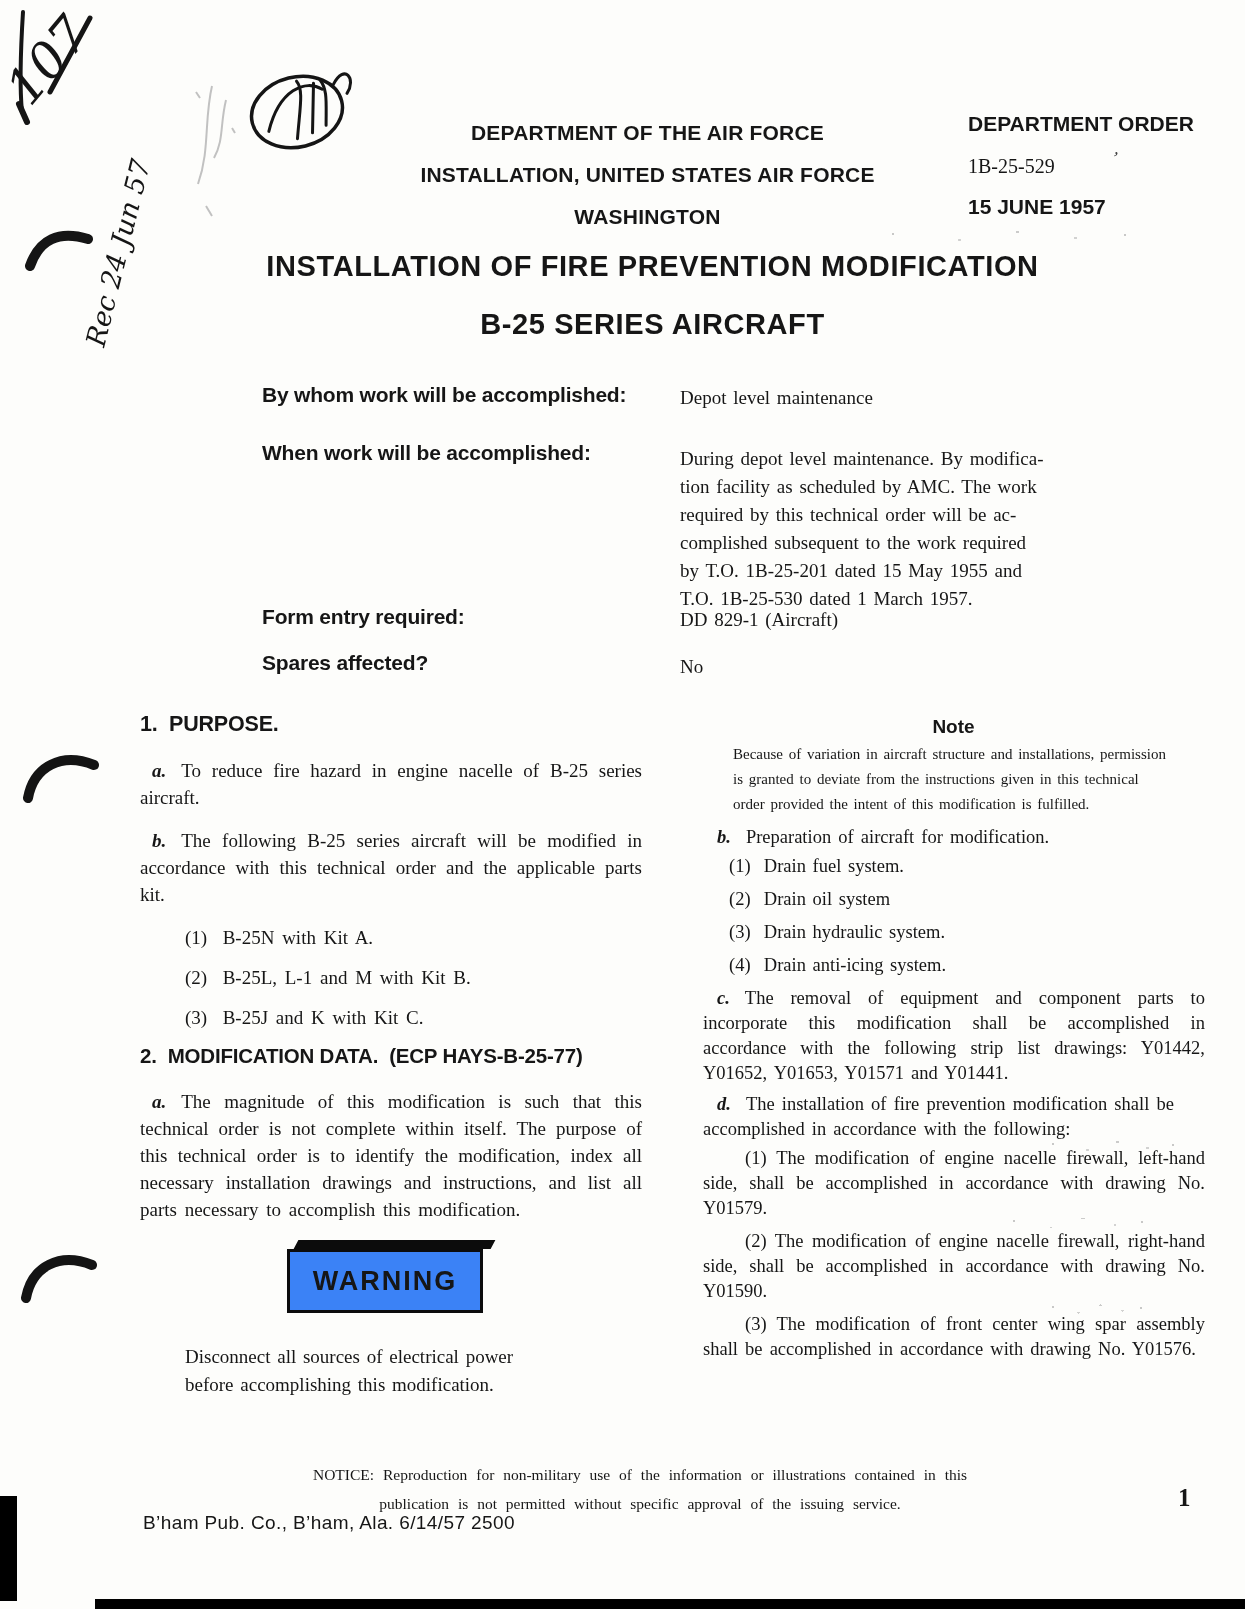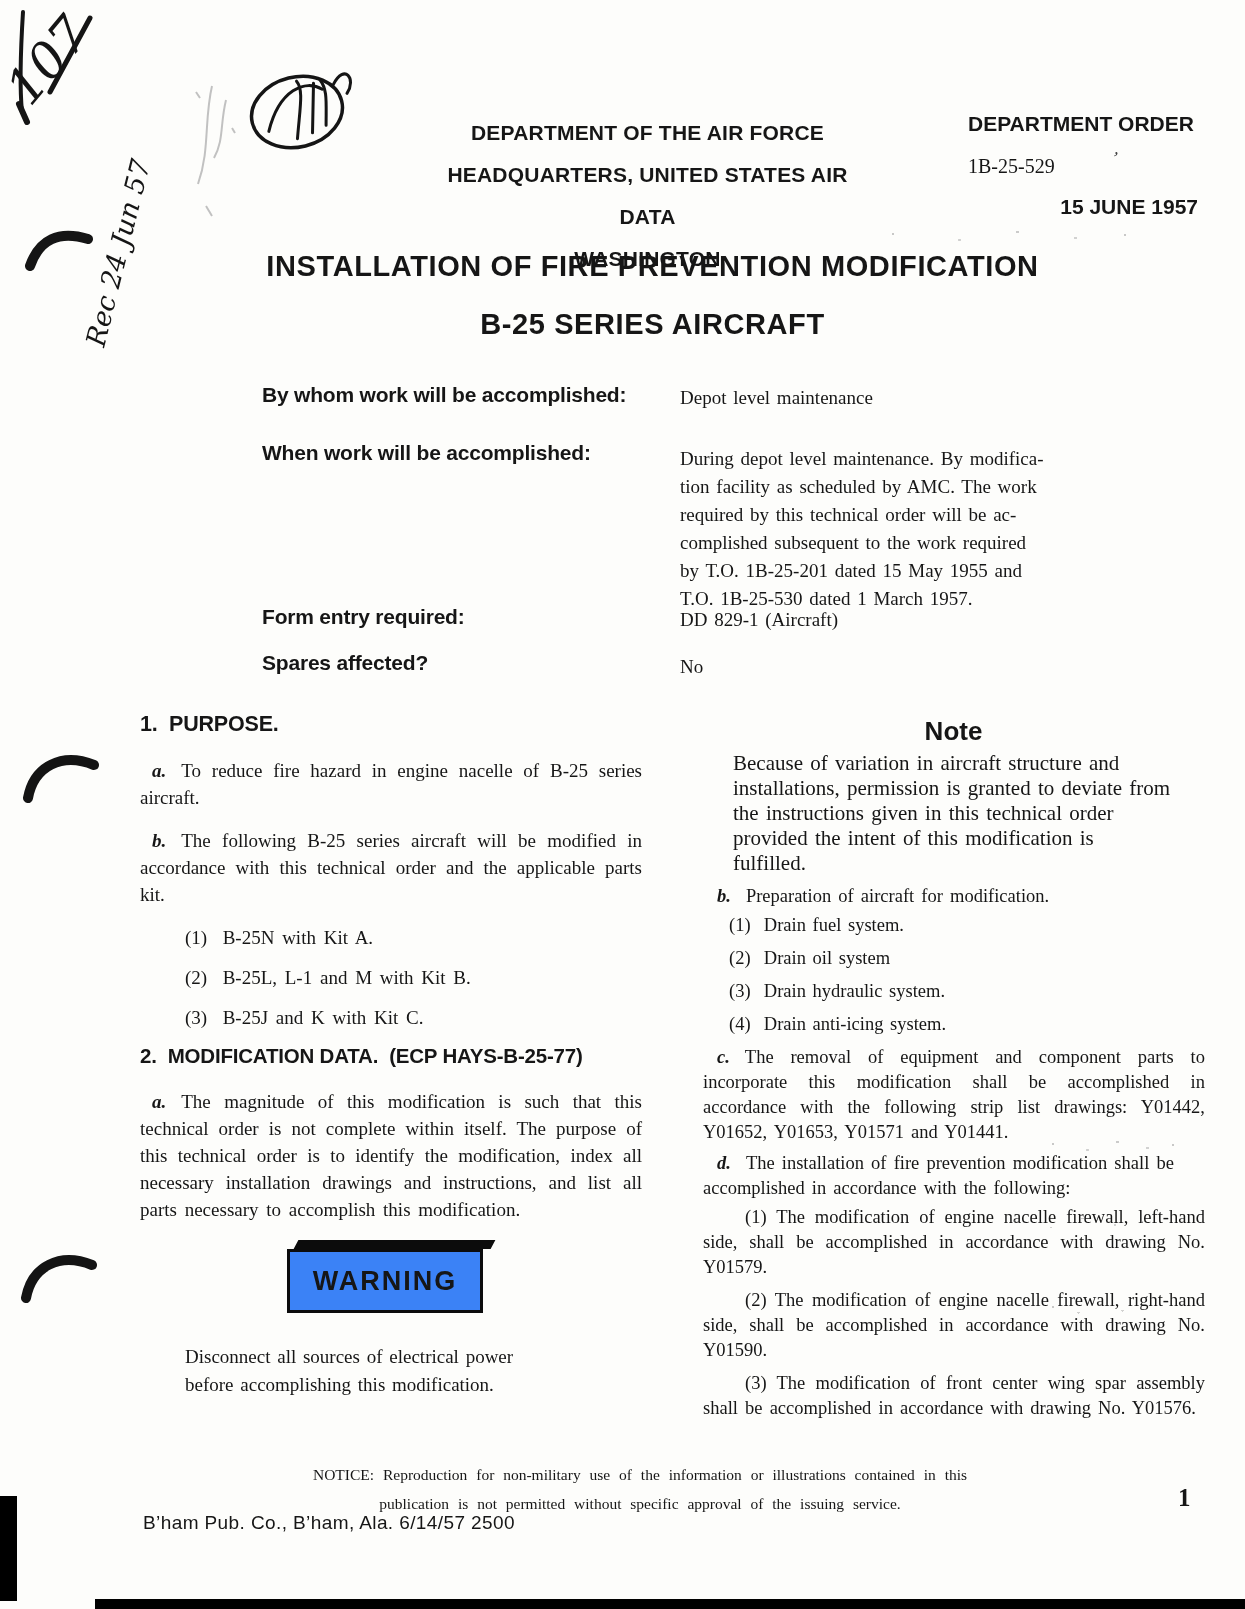--- a/index.html
+++ b/index.html
@@ -8,21 +8,21 @@
     background:#fdfdfb; color:#161616; overflow:hidden;
     font-family:"Liberation Serif", serif;
   }
   .prewrap{white-space:pre-wrap;}
   
   .hdr-org{position:absolute; left:420px; top:112px; width:455px; text-align:center;}
   .hdr-org div{font-family:"Liberation Sans",sans-serif; font-weight:700; font-size:21px; line-height:42px; letter-spacing:0.2px;}
   .hdr-right{position:absolute; left:968px; top:112px; width:230px;}
   .hdr-right .to-label{font-family:"Liberation Sans",sans-serif; font-weight:700; font-size:21px; line-height:24px;}
   .hdr-right .to-number{font-size:20px; line-height:24px; margin-top:18px;}
-  .hdr-right .to-date{font-family:"Liberation Sans",sans-serif; font-weight:700; font-size:21px; line-height:24px; margin-top:17px;text-align:right;}
+  .hdr-right .to-date{font-family:"Liberation Sans",sans-serif; font-weight:700; font-size:21px; line-height:24px; margin-top:17px;}
   .pen-tick{position:absolute; left:1112px; top:148px; font-size:18px; color:#444; transform:rotate(14deg);}
   
   .title{position:absolute; left:60px; top:250px; width:1185px; text-align:center;}
   .title div{font-family:Liberation Sans, sans-serif; font-weight:700; font-size:29px; letter-spacing:0.6px;}
   .title .t2{margin-top:25px;}
   
   .sum-label{position:absolute; left:262px; font-family:"Liberation Sans",sans-serif; font-weight:700; font-size:21px; letter-spacing:-0.2px;}
   .sum-value{position:absolute; left:680px; font-size:19px; word-spacing:2px;}
   .when-lines div{font-size:19px; line-height:28px; word-spacing:2px;}
   
@@ -36,22 +36,22 @@
   .lead{font-style:italic; font-weight:700; margin-right:15px;}
   .kit-item{font-size:19px; line-height:27px; padding-left:45px; margin:0 0 13px 0; word-spacing:3px;}
   
   .warnbox{position:relative; width:190px; height:58px; margin:26px 0 30px 147px; background:#3b82f6; border:3px solid #0c0c0c;}
   .warnbox::before{content:""; position:absolute; left:6px; top:-12px; width:197px; height:9px; background:#0c0c0c; transform:skewX(-28deg);}
   .warnbox::after{content:""; position:absolute; left:8px; top:4px; width:195px; height:64px; background:#0c0c0c; z-index:-1;}
   .warn-word{position:absolute; left:0; top:0; right:0; bottom:0; display:flex; align-items:center; justify-content:center;
     font-family:"Liberation Sans",sans-serif; font-weight:700; font-size:27px; letter-spacing:2px;}
   .warn-text{font-size:19px; line-height:28px; margin-left:45px; width:370px; word-spacing:2px;}
   
-  .note-h{font-family:"Liberation Sans",sans-serif; font-weight:700; font-size:26px; text-align:center; width:445px; margin:4px 0 4px 28px;}
-  .note-p{font-size:21px; line-height:25px; margin:0 0 8px 30px; width:440px; word-spacing:2px;}
+  .note-h{font-family:"Liberation Sans",sans-serif; font-weight:700; font-size:19px; text-align:center; width:445px; margin:4px 0 4px 28px;}
+  .note-p{font-size:15px; line-height:25px; margin:0 0 8px 30px; width:440px; word-spacing:2px;}
   .r-p{font-size:18.5px; line-height:25px; text-align:justify; word-spacing:2.5px; margin:6px 0 4px 0; text-indent:14px;}
   .r-p.ragged{text-align:left;}
   .prep-item{font-size:18.5px; line-height:25px; padding-left:26px; margin:0 0 8px 0; word-spacing:2px;}
   .sub-p{font-size:18.5px; line-height:25px; text-align:justify; word-spacing:2.5px; margin:4px 0 8px 0; text-indent:42px;}
   
   .notice{position:absolute; left:245px; top:1460px; width:790px; text-align:center;}
   .notice div{font-size:15.5px; line-height:29px; word-spacing:5px;}
   .imprint{position:absolute; left:143px; top:1512px; font-family:"Liberation Sans",sans-serif; font-size:19px; letter-spacing:0.4px;}
   .pageno{position:absolute; left:1178px; top:1484px; font-size:25px; font-weight:700;}
   
@@ -99,21 +99,21 @@
 
   <svg class="annot" style="left:22px;top:738px" width="80" height="70" viewBox="0 0 80 70">
     <path d="M6,60 C12,28 40,14 72,27" stroke="#141414" stroke-width="10" fill="none" stroke-linecap="round"></path>
   </svg>
   <svg class="annot" style="left:20px;top:1238px" width="80" height="70" viewBox="0 0 80 70">
     <path d="M6,60 C12,28 40,14 72,27" stroke="#141414" stroke-width="10" fill="none" stroke-linecap="round"></path>
   </svg>
 
   <div class="hdr-org">
     <div>DEPARTMENT OF THE AIR FORCE</div>
-    <div>HEADQUARTERS, UNITED STATES AIR DATA</div>
+    <div>INSTALLATION, UNITED STATES AIR FORCE</div>
     <div>WASHINGTON</div>
   </div>
   <div class="hdr-right">
     <div class="to-label">DEPARTMENT ORDER</div>
     <div class="to-number">1B-25-529</div>
     <div class="to-date">15 JUNE 1957</div>
   </div>
   <div class="pen-tick">’</div>
 
   <div class="title">

